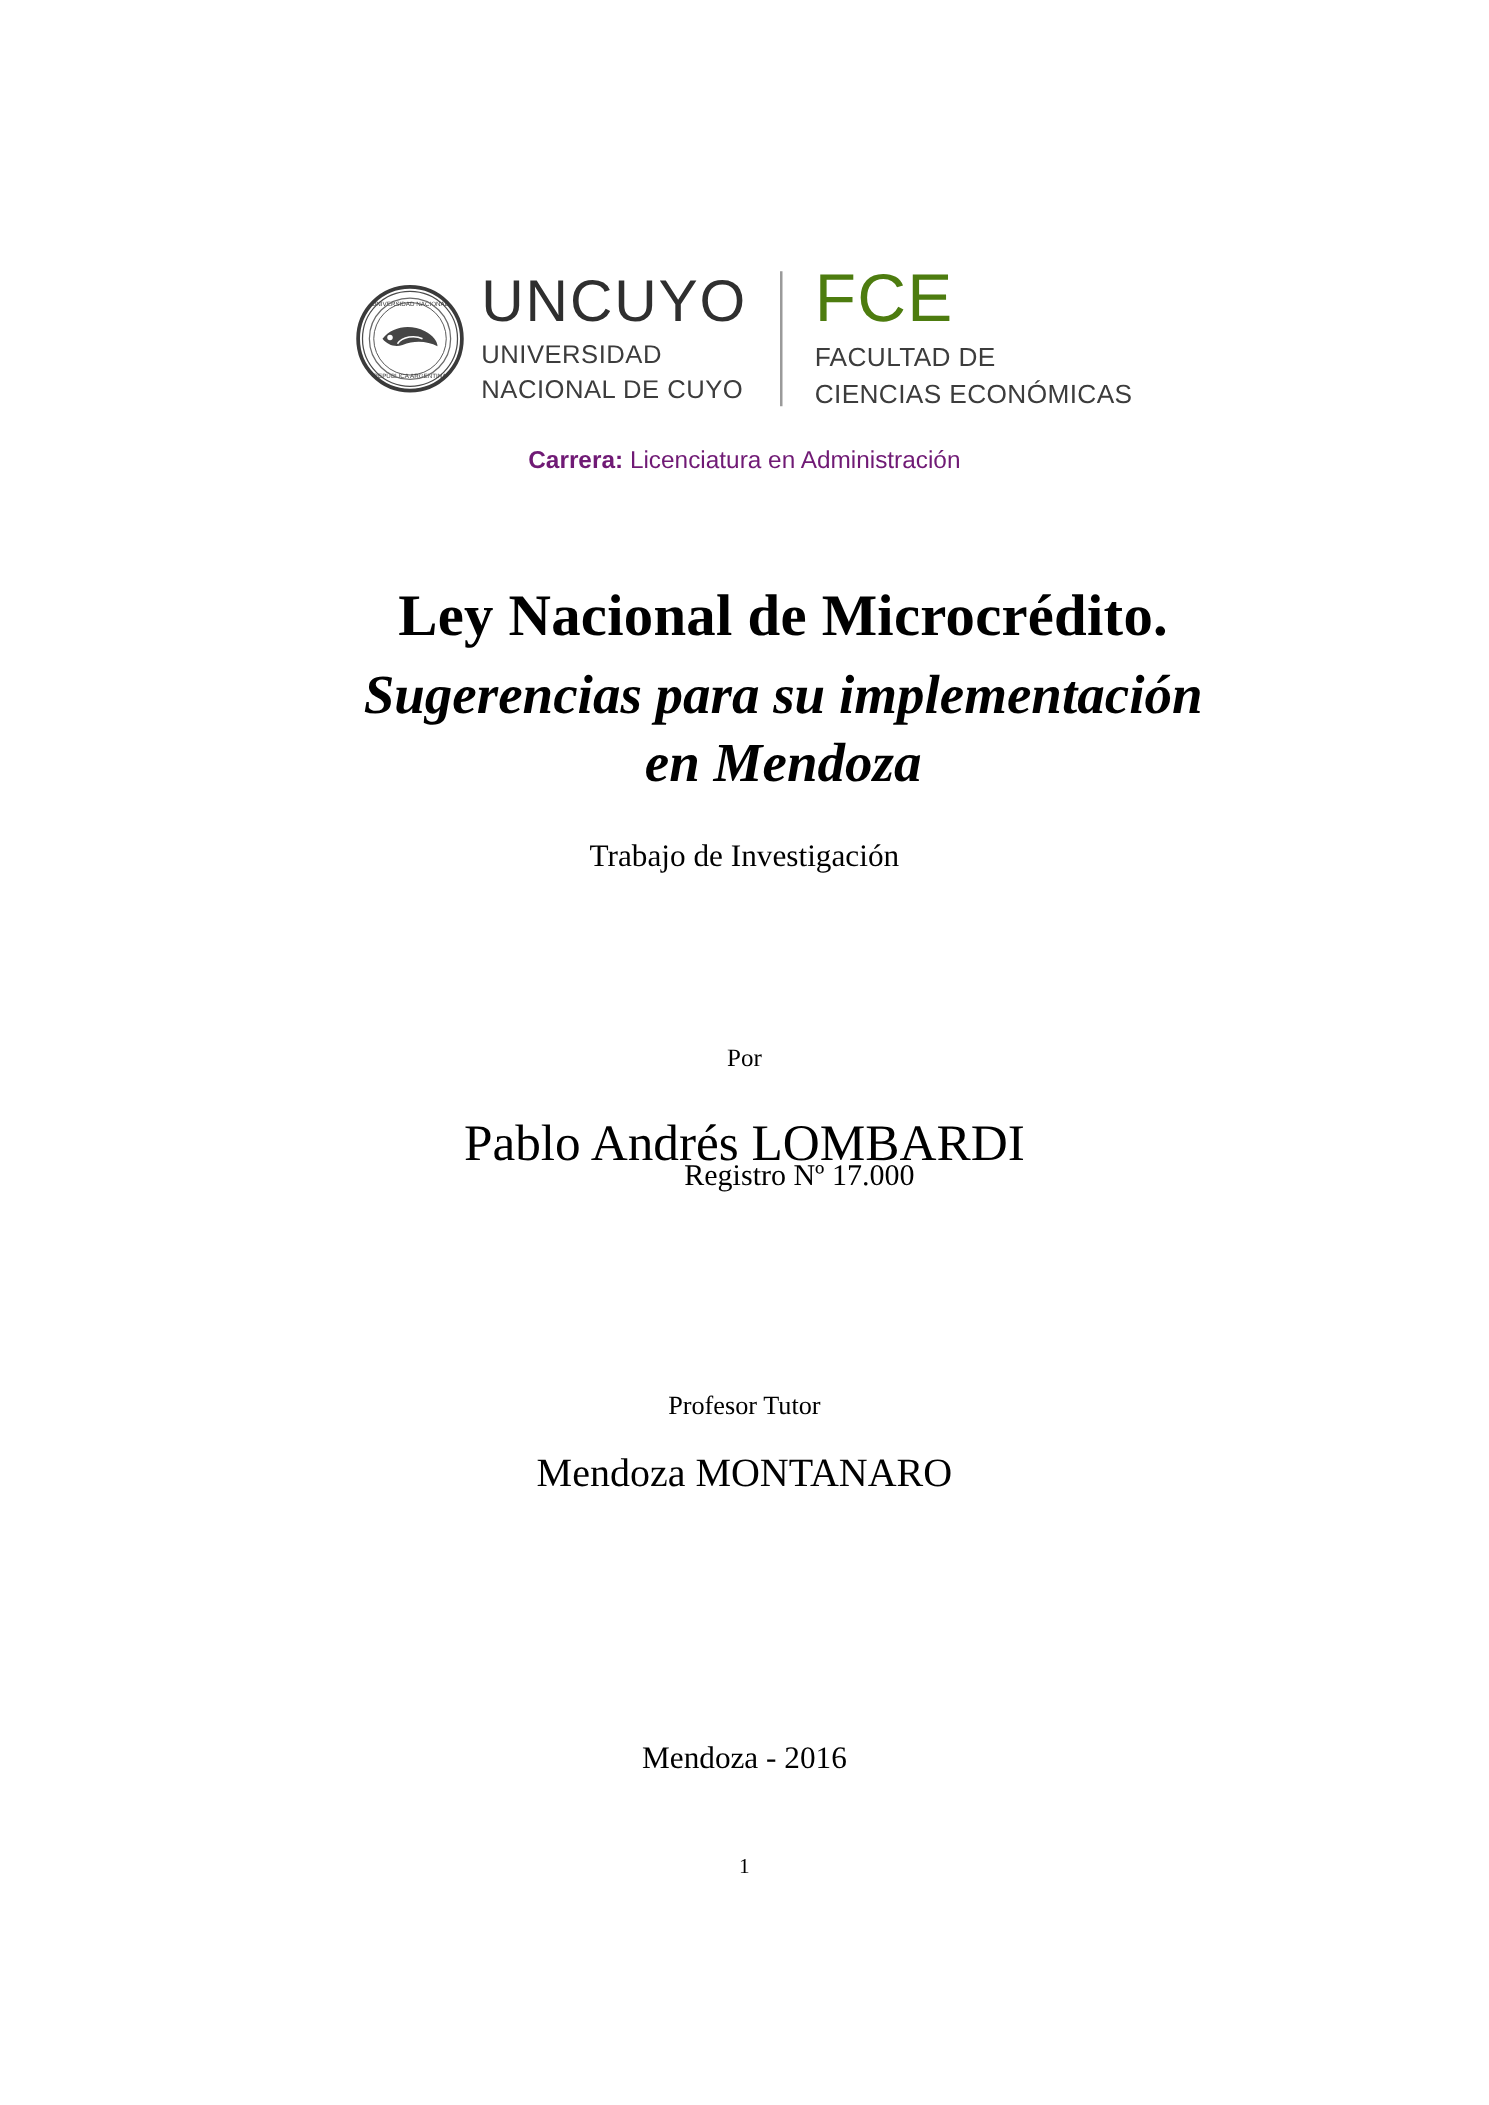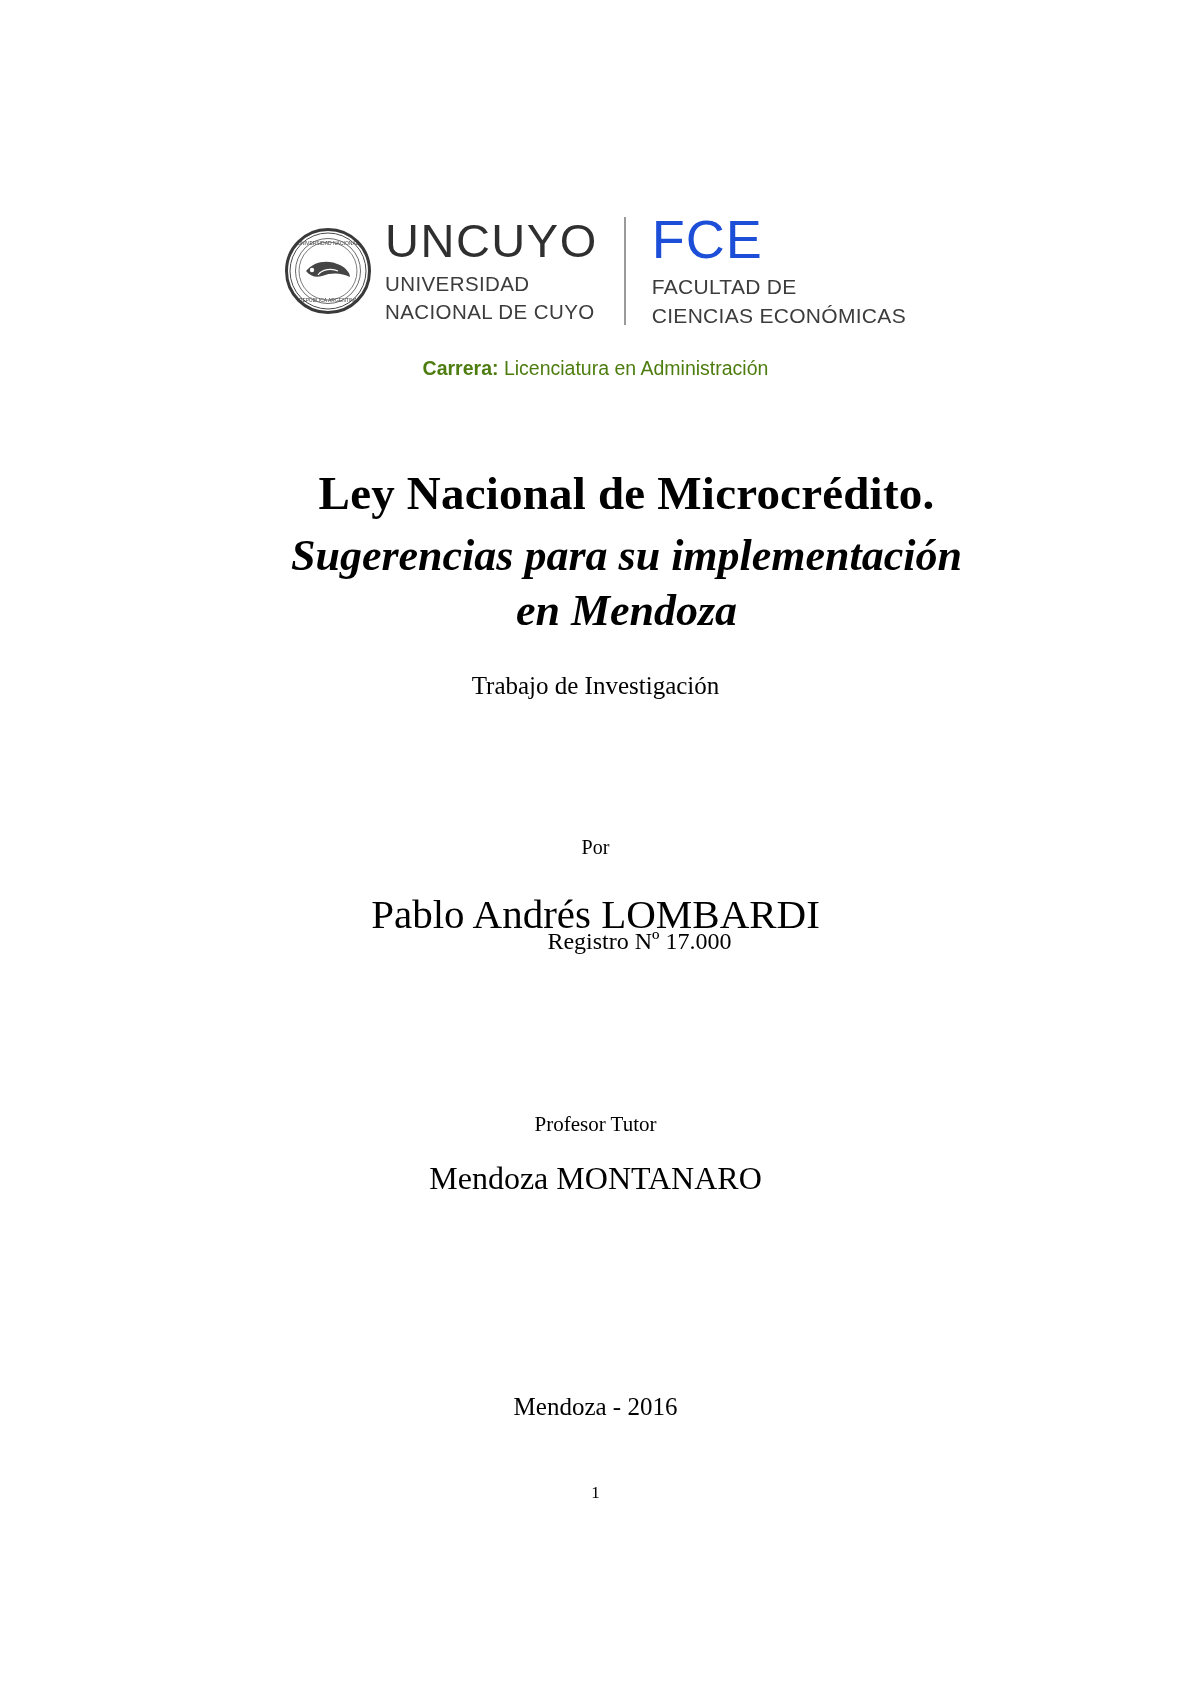--- a/index.html
+++ b/index.html
@@ -96,42 +96,42 @@
   .fce-block {
     display: flex;
     flex-direction: column;
     justify-content: center;
     line-height: 1;
   }
   .fce-main {
     font-family: "Liberation Sans", sans-serif;
     font-size: 54px;
     letter-spacing: 1px;
-    color: #1d4ed8;
+    color: #4d7c0f;
     font-weight: 400;
   }
   .fce-sub {
     font-family: "Liberation Sans", sans-serif;
     font-size: 21px;
     letter-spacing: 0.3px;
     color: #3c3c3c;
     margin-top: 8px;
     line-height: 1.28;
   }
 
   
   .carrera {
     position: absolute;
     top: 357px;
     left: 0;
     width: 1191px;
     text-align: center;
     font-family: "Liberation Sans", sans-serif;
     font-size: 19.5px;
-    color: #4d7c0f;
+    color: #701a75;
   }
   .carrera .lbl {
     font-weight: bold;
   }
 
   
   .title-wrap {
     position: absolute;
     top: 468px;
     left: 0;

